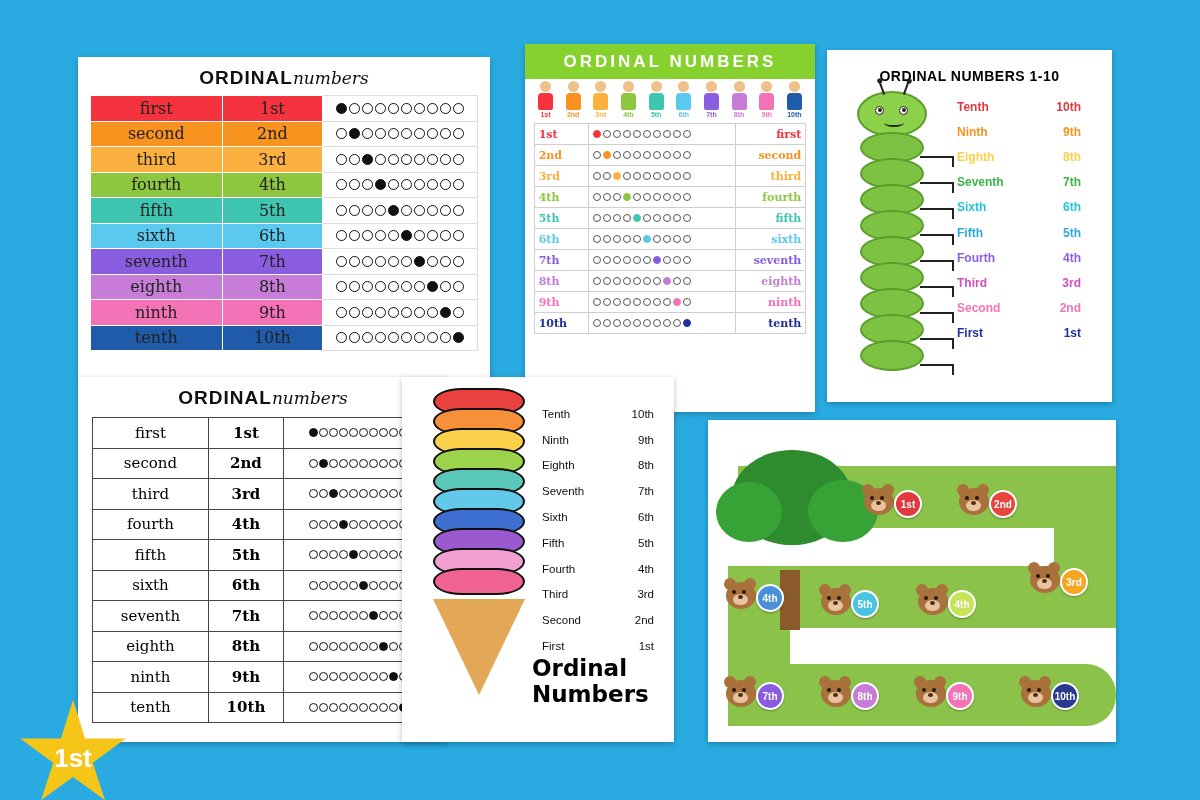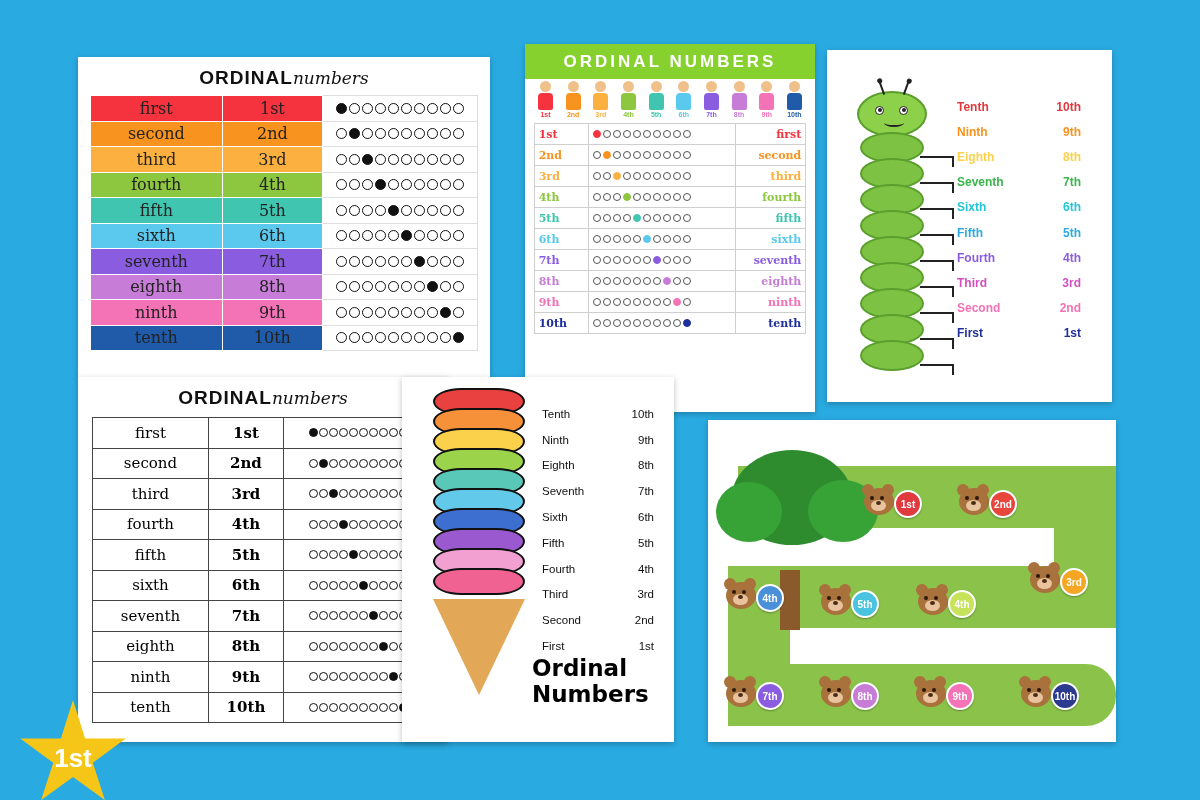--- a/index.html
+++ b/index.html
@@ -544,20 +544,21 @@
               <div class="dot-s filled" style="background: rgb(31, 47, 156); border-color: rgb(31, 47, 156);"></div>
             </div>
           </td>
           <td class="w" style="color: rgb(31, 47, 156);">tenth</td>
         </tr>
       </tbody>
     </table>
 </div>
 
 <div class="card" id="card3">
+  <div class="c3-title">ORDINAL NUMBERS 1-10</div>
   <div class="cat" id="cat">
       <div class="seg head">
         <div class="ant l">
           <div class="b"></div>
         </div>
         <div class="ant r">
           <div class="b"></div>
         </div>
         <div class="eye l"></div>
         <div class="eye r"></div>

